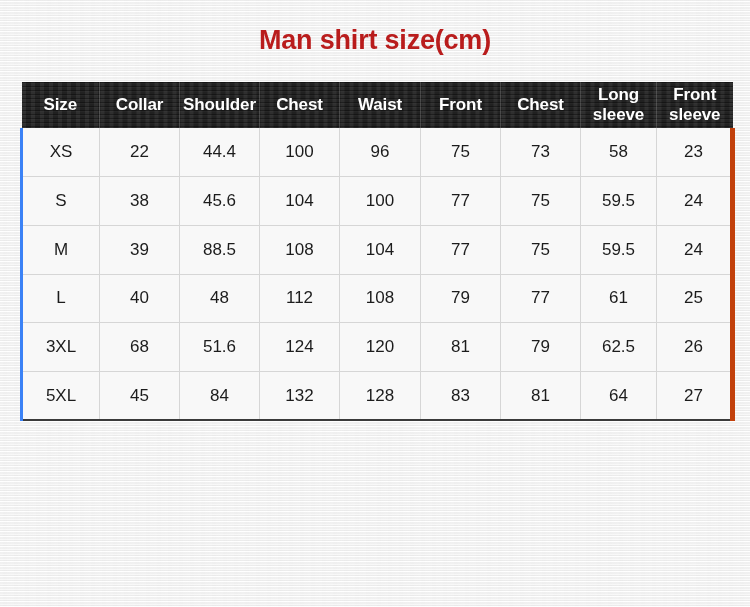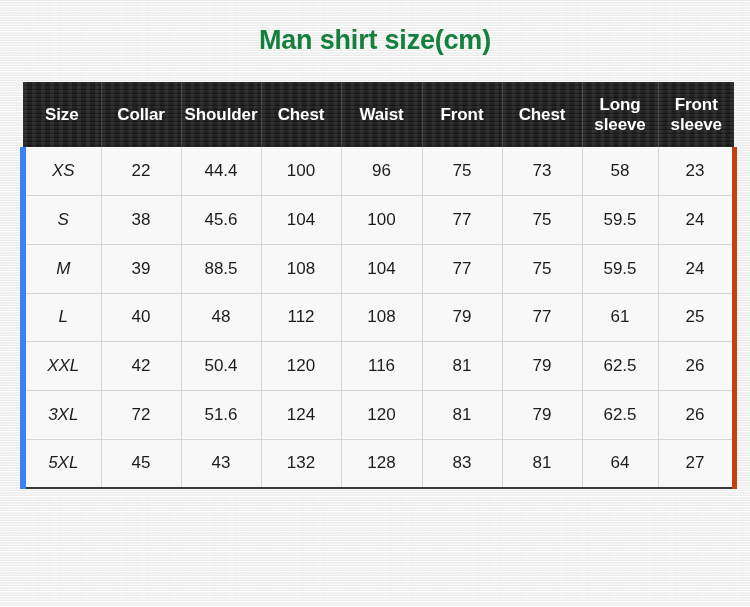--- a/index.html
+++ b/index.html
@@ -41,21 +41,21 @@
 
   
   .page-title {
     position: absolute;
     top: 25px;
     left: 0;
     width: 750px;
     text-align: center;
     font-size: 27px;
     font-weight: bold;
-    color: #15803d;
+    color: #b91c1c;
     letter-spacing: -0.2px;
     font-family: "Liberation Sans", sans-serif;
   }
 
   
   .size-table-wrap {
     position: absolute;
     left: 20px;
     top: 82px;
     width: 711px;
@@ -70,21 +70,21 @@
 
   table.size-table th,
   table.size-table td {
     text-align: center;
     vertical-align: middle;
     padding: 0;
   }
 
   
   thead tr {
-    height: 65px;
+    height: 46px;
   }
   thead th {
     background-color: #232323;
     background-image:
       repeating-linear-gradient(0deg,
         rgba(255,255,255,0.045) 0px,
         rgba(255,255,255,0.045) 1px,
         rgba(0,0,0,0.28) 1px,
         rgba(0,0,0,0.28) 2px,
         rgba(255,255,255,0.02) 2px,
@@ -111,22 +111,21 @@
   }
   tbody td {
     background-color: #f8f8f8;
     color: #1c1c1c;
     font-size: 17px;
     font-weight: normal;
     border-right: 1px solid #d6d6d6;
     border-bottom: 1px solid #d6d6d6;
   }
   tbody td:first-child {
-    border-left: 6px solid #3b82f6;
-    font-style: italic;
+    border-left: 3px solid #3b82f6;
   }
   tbody td:last-child {
     border-right: 5px solid #c2410c;
   }
   tbody tr:last-child td {
     border-bottom: none;
   }
 
   
   col.c-size     { width: 78px; }
@@ -211,45 +210,34 @@
             <td>40</td>
             <td>48</td>
             <td>112</td>
             <td>108</td>
             <td>79</td>
             <td>77</td>
             <td>61</td>
             <td>25</td>
           </tr>
           <tr>
-            <td>XXL</td>
-            <td>42</td>
-            <td>50.4</td>
-            <td>120</td>
-            <td>116</td>
-            <td>81</td>
-            <td>79</td>
-            <td>62.5</td>
-            <td>26</td>
-          </tr>
-          <tr>
             <td>3XL</td>
-            <td>72</td>
+            <td>68</td>
             <td>51.6</td>
             <td>124</td>
             <td>120</td>
             <td>81</td>
             <td>79</td>
             <td>62.5</td>
             <td>26</td>
           </tr>
           <tr>
             <td>5XL</td>
             <td>45</td>
-            <td>43</td>
+            <td>84</td>
             <td>132</td>
             <td>128</td>
             <td>83</td>
             <td>81</td>
             <td>64</td>
             <td>27</td>
           </tr>
         </tbody>
     </table>
   </div>

